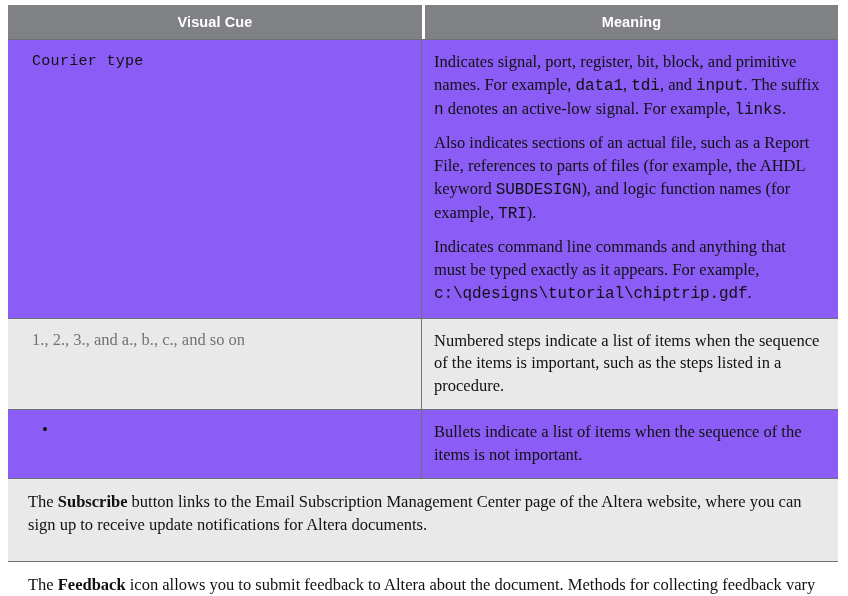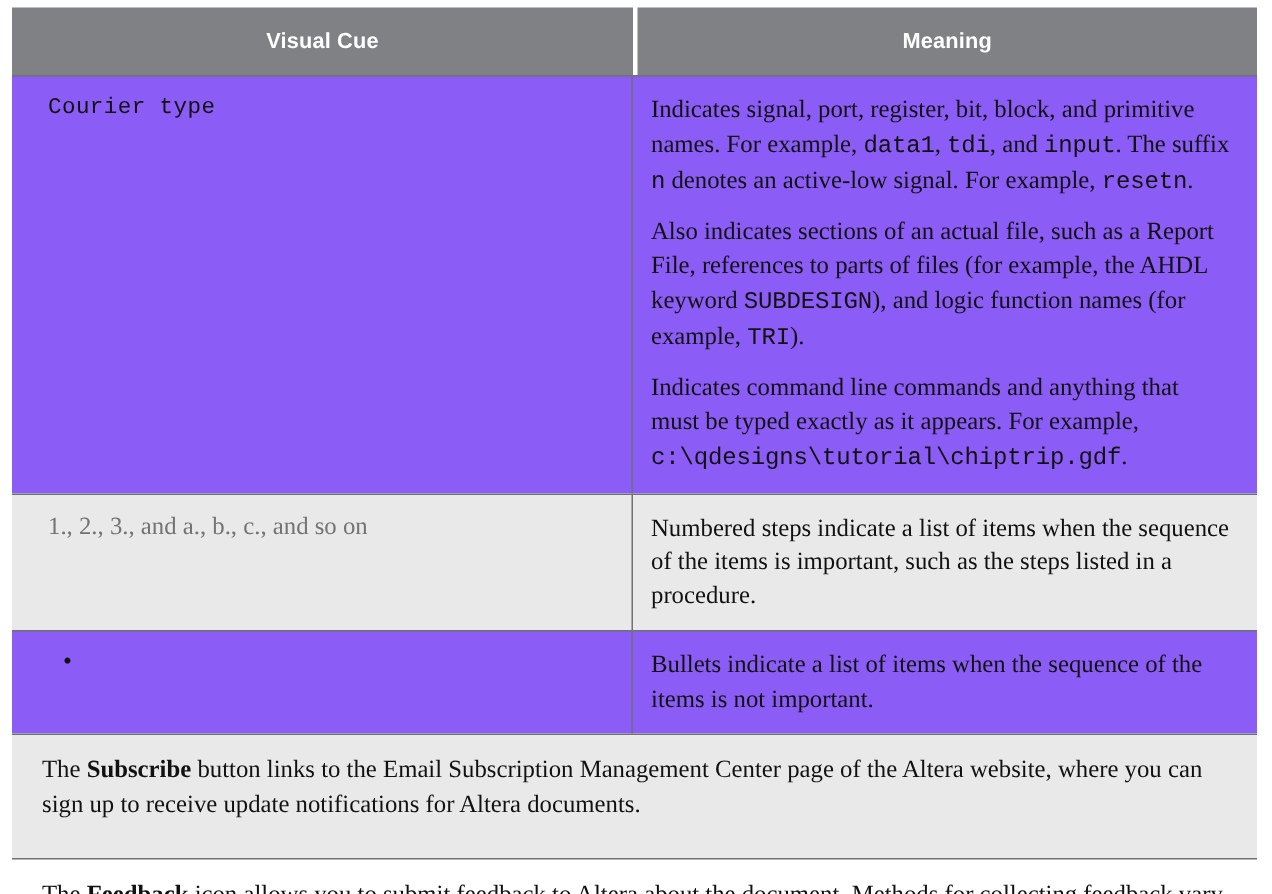--- a/index.html
+++ b/index.html
@@ -25,21 +25,21 @@
   .table-wrap {
     position: absolute;
     left: 8px;
     top: 5px;
     width: 830px;
   }
 
   
   .thead {
     display: flex;
-    height: 45px;
+    height: 34px;
     background: #ffffff;
   }
   .th {
     background: #7f8184;
     color: #ffffff;
     font-family: "Liberation Sans", sans-serif;
     font-weight: bold;
     font-size: 14.5px;
     letter-spacing: .1px;
     display: flex;
@@ -130,21 +130,21 @@
       <div class="th th-cue">Visual Cue</div>
       <div class="th-gap"></div>
       <div class="th th-mean">Meaning</div>
     </div>
 
     <div class="row white">
       <div class="cell-cue tall-cue">
         <span class="cue-mono">Courier type</span>
       </div>
       <div class="cell-mean">
-        <p class="p">Indicates signal, port, register, bit, block, and primitive names. For example, <span class="mono">data1</span>, <span class="mono">tdi</span>, and <span class="mono">input</span>. The suffix <span class="mono">n</span> denotes an active-low signal. For example, <span class="mono">resetn</span>.</p>
+        <p class="p">Indicates signal, port, register, bit, block, and primitive names. For example, <span class="mono">data1</span>, <span class="mono">tdi</span>, and <span class="mono">input</span>. The suffix <span class="mono">n</span> denotes an active-low signal. For example, <span class="mono">links</span>.</p>
         <p class="p">Also indicates sections of an actual file, such as a Report File, references to parts of files (for example, the AHDL keyword <span class="mono">SUBDESIGN</span>), and logic function names (for example, <span class="mono">TRI</span>).</p>
         <p class="p">Indicates command line commands and anything that must be typed exactly as it appears. For example, <span class="mono">c:\qdesigns\tutorial\chiptrip.gdf</span>.</p>
       </div>
     </div>
 
     <div class="row shaded">
       <div class="cell-cue num-cue">
         <span class="cue-text">1., 2., 3., and a., b., c., and so on</span>
       </div>
       <div class="cell-mean">

